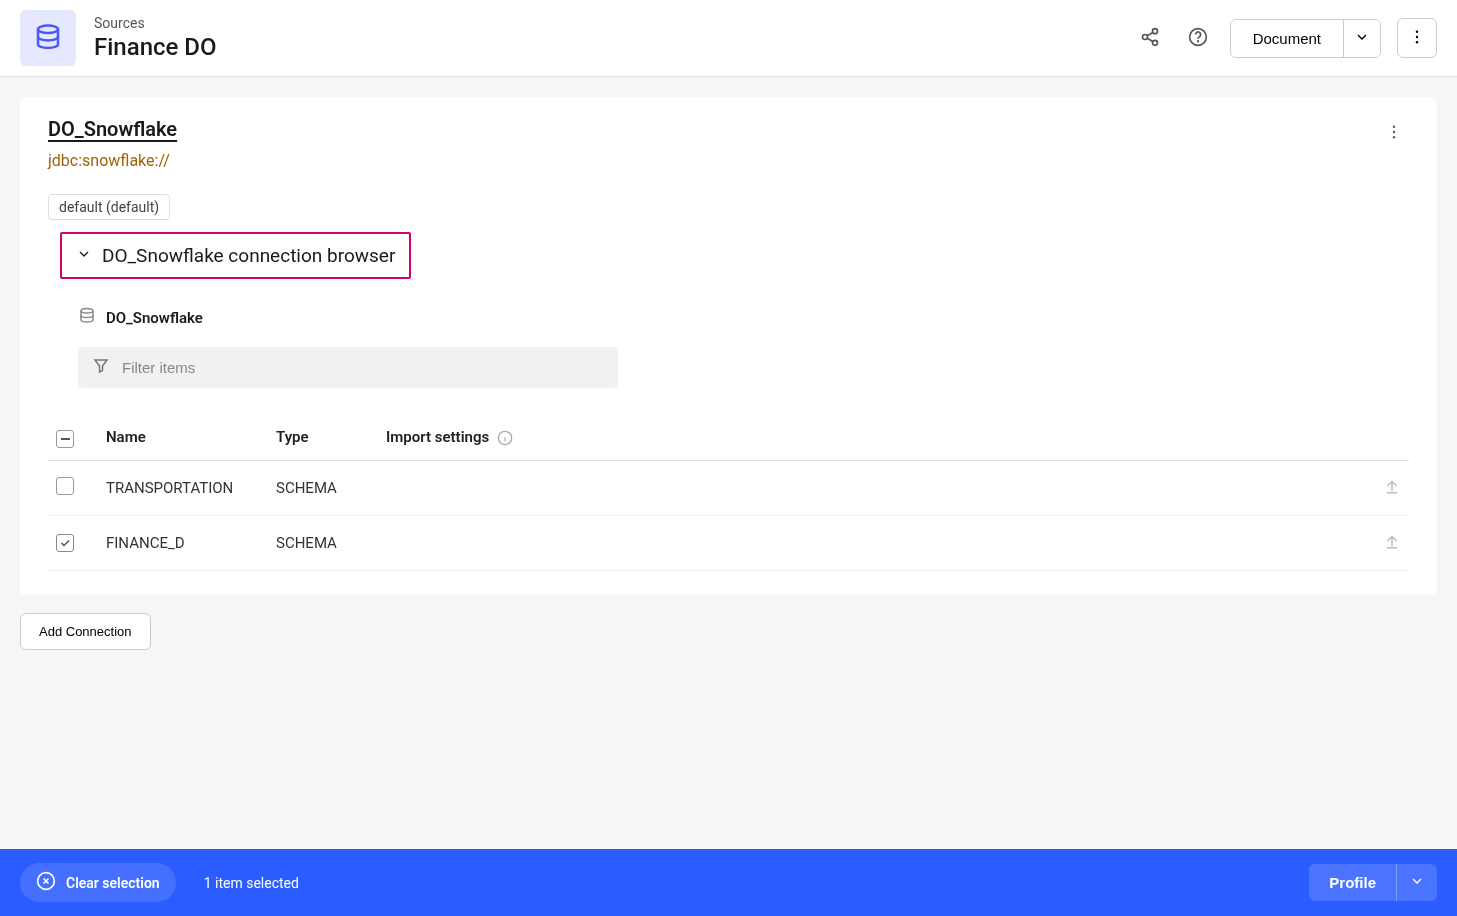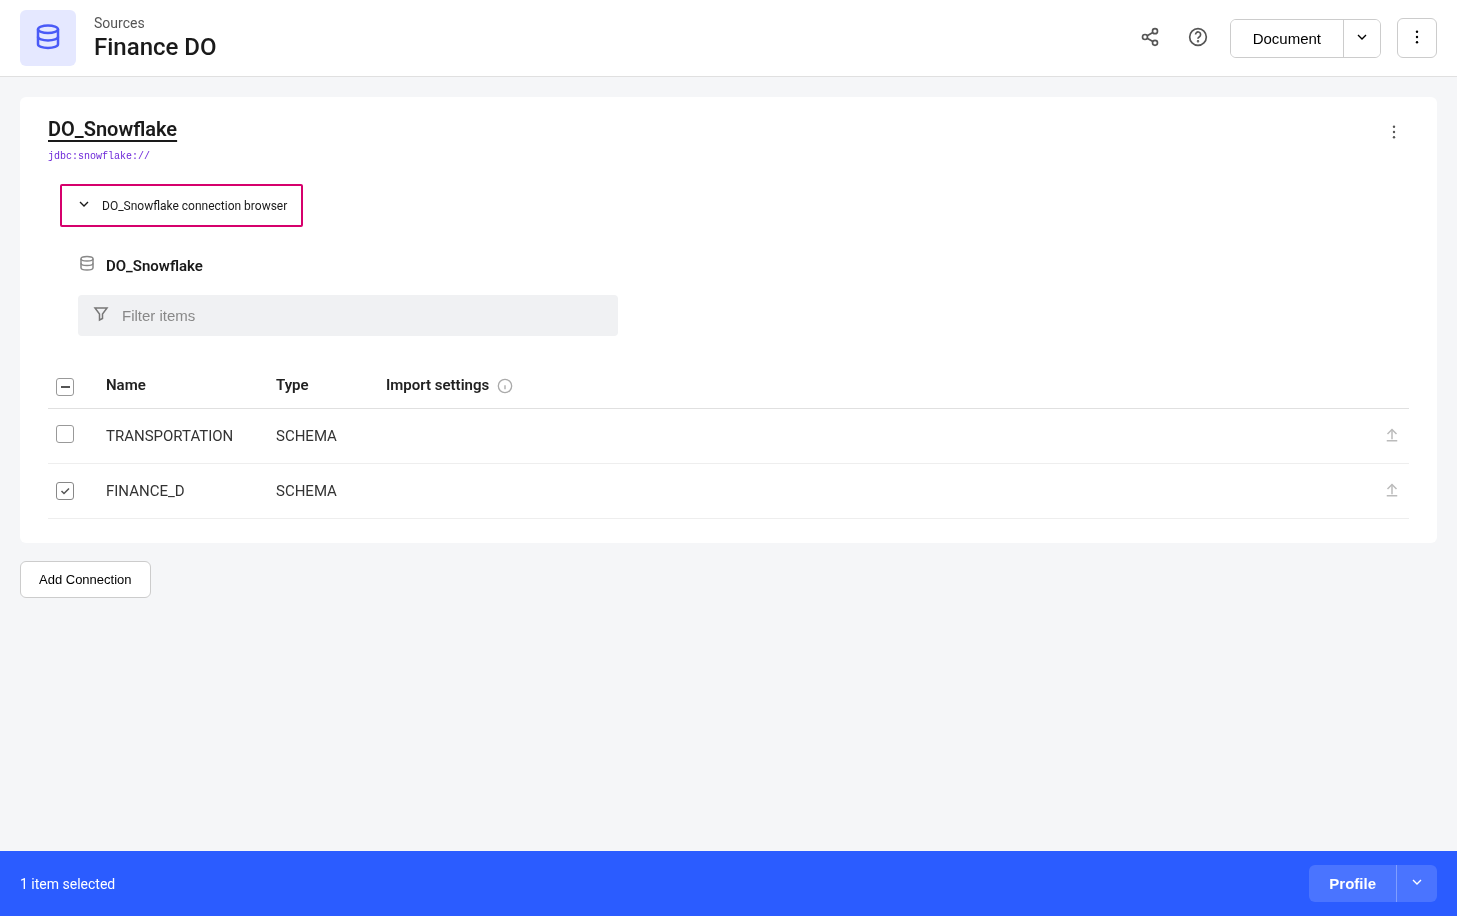--- a/index.html
+++ b/index.html
@@ -118,26 +118,25 @@
     align-items: flex-start;
   }
   .conn-title {
     font-size: 20px;
     font-weight: 600;
     text-decoration: underline;
     text-underline-offset: 4px;
     cursor: pointer;
   }
   .conn-sub {
-    color: #6d28d9;
-    font-size: 10px;
+    color: #a16207;
+    font-size: 16px;
     margin-top: 10px;
     padding-bottom: 10px;
     display: inline-block;
-    font-family: Liberation Mono, monospace;
   }
   .conn-more { margin-left: auto; }
   .default-tag {
     display: inline-block;
     border: 1px solid #ddd;
     border-radius: 4px;
     padding: 4px 10px;
     font-size: 14px;
     color: #444;
     margin-top: 14px;
@@ -145,21 +144,21 @@
   .browser-box {
     border: 2px solid #d6006c;
     border-radius: 2px;
     display: inline-flex;
     align-items: center;
     gap: 10px;
     padding: 10px 14px;
     margin-top: 12px;
     margin-left: 12px;
     cursor: pointer;
-    font-size: 12px;
+    font-size: 19px;
   }
   .db-row {
     display: flex;
     align-items: center;
     gap: 10px;
     margin: 28px 0 18px 30px;
     font-size: 15px;
     font-weight: 600;
   }
   .filter-wrap {
@@ -357,20 +356,23 @@
           <span>
             <svg width="18" height="18" viewBox="0 0 24 24" fill="currentColor">
               <circle cx="12" cy="5" r="1.6"></circle>
                 <circle cx="12" cy="12" r="1.6"></circle>
                 <circle cx="12" cy="19" r="1.6"></circle>
             </svg>
           </span>
         </button>
       </div>
 
+      <div>
+        <span class="default-tag">default (default)</span>
+      </div>
 
       <div class="browser-box">
         <span>
           <svg width="16" height="16" viewBox="0 0 24 24" fill="none" stroke="currentColor" stroke-width="2">
               <path d="M6 9l6 6 6-6"></path>
             </svg>
         </span>
         <span>DO_Snowflake connection browser</span>
       </div>
 
@@ -444,20 +446,29 @@
             </tr>
           </tbody>
       </table>
     </div>
 
     <button class="add-conn">Add Connection</button>
   </div>
 </div>
 
 <div class="footer">
+  <div class="clear-pill">
+    <span>
+      <svg width="20" height="20" viewBox="0 0 24 24" fill="none" stroke="currentColor" stroke-width="2">
+        <circle cx="12" cy="12" r="10"></circle>
+          <path d="M15 9l-6 6M9 9l6 6"></path>
+      </svg>
+    </span>
+    <span>Clear selection</span>
+  </div>
   <div>1 item selected</div>
   <div class="footer-spacer"></div>
   <div class="profile-group">
     <button class="profile-btn">Profile</button>
     <button class="profile-caret">
       <span>
         <svg width="16" height="16" viewBox="0 0 24 24" fill="none" stroke="currentColor" stroke-width="2">
             <path d="M6 9l6 6 6-6"></path>
           </svg>
       </span>

